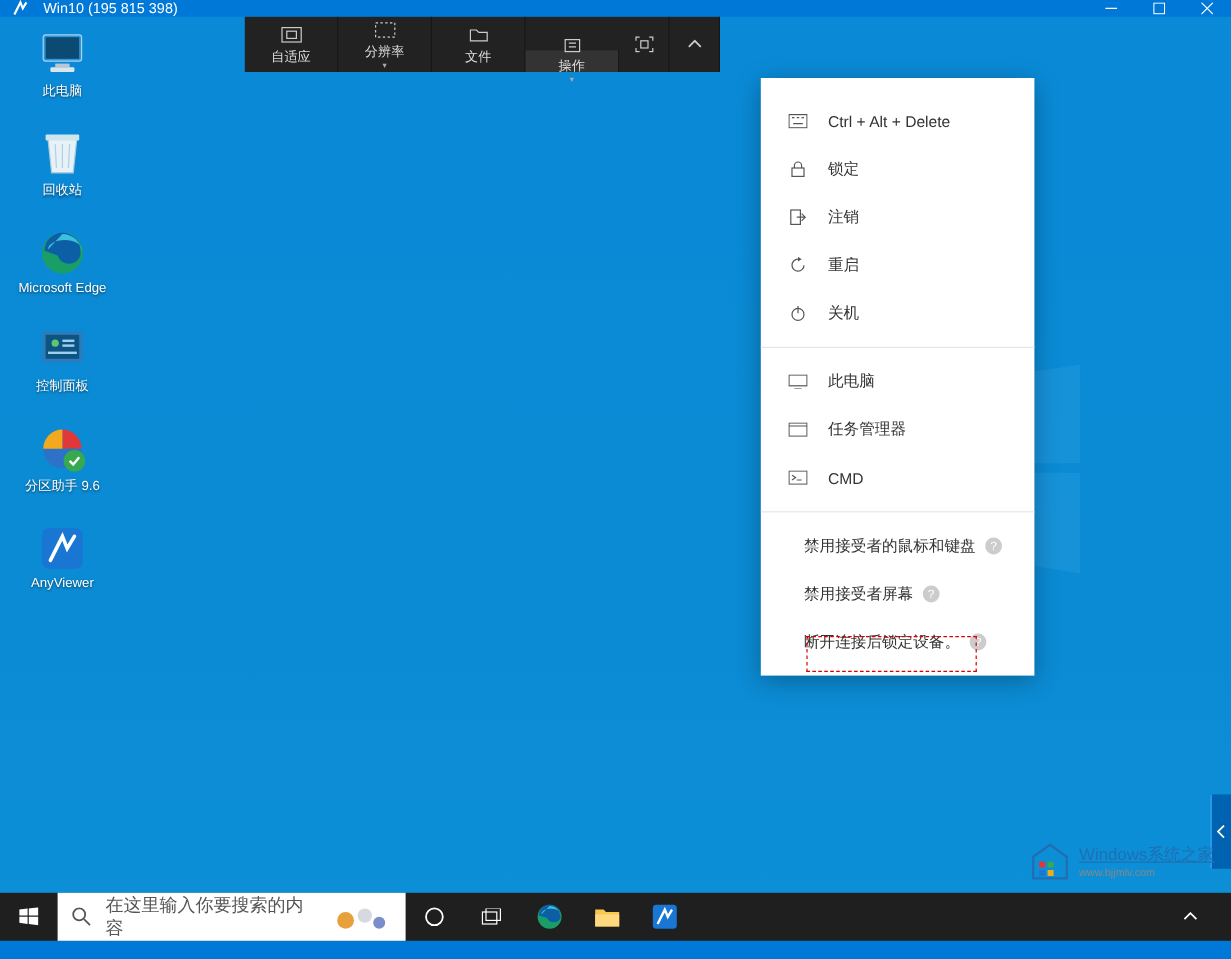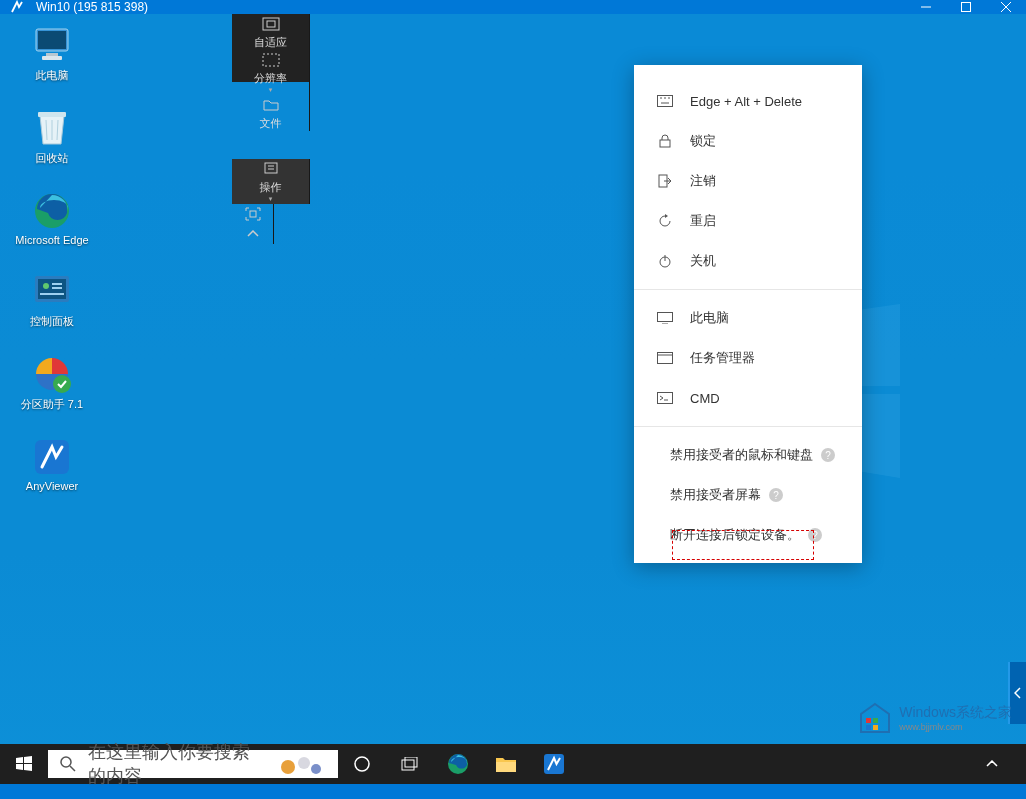--- a/index.html
+++ b/index.html
@@ -7,21 +7,21 @@
 
 .titlebar { height: 14px; background: #0078d7; display: flex; align-items: center; padding-left: 8px; color: #fff; font-size: 12px; }
 .titlebar-logo { width: 18px; height: 18px; margin-right: 10px; display:flex; align-items:center; justify-content:center; }
 .titlebar-controls { margin-left: auto; display: flex; }
 .titlebar-btn { width: 40px; height: 29px; display:flex; align-items:center; justify-content:center; color:#fff; }
 
 .remote { position: relative; width: 1026px; height: 770px; background: linear-gradient(180deg,#0a8ad6 0%,#0a8ad6 20%,#0b8bd4 45%,#0b8bd4 70%,#0d90d8 100%); }
 .win-logo { position:absolute; right:110px; top:280px; opacity:0.25; }
 .win-logo-svg { width:200px; height:200px; }
 
-.toolbar { position:absolute; top:0; left:232px; height:68px; background:#222; display:flex; color:#eee; font-size:11px; z-index:20;flex-direction:column; }
+.toolbar { position:absolute; top:0; left:204px; height:46px; background:#222; display:flex; color:#eee; font-size:11px; z-index:20; }
 .tool-item { width:78px; display:flex; flex-direction:column; align-items:center; justify-content:center; gap:1px; border-right:1px solid #181818; cursor:default; position:relative; }
 .tool-item.narrow { width:42px; }
 .tool-item.active { background:#333;margin-top:28px; }
 .tool-icon { height:20px; display:flex; align-items:center; justify-content:center; color:#ddd; }
 .tool-label { font-size:11px; color:#ddd; }
 .tool-chev { font-size:7px; color:#aaa; position:relative; top:-1px; }
 
 .menu { position:absolute; top:51px; left:634px; width:228px; background:#fff; box-shadow:0 4px 20px rgba(0,0,0,0.3); z-index:30; padding:16px 0 8px 0; }
 .menu-item { height:40px; display:flex; align-items:center; padding:0 22px; font-size:13px; color:#333; gap:16px; }
 .menu-icon { width:18px; display:flex; align-items:center; justify-content:center; color:#555; }
@@ -32,21 +32,21 @@
 
 .desktop-icons { position:absolute; top:10px; left:14px; display:flex; flex-direction:column; gap:24px; }
 .dicon { width:76px; display:flex; flex-direction:column; align-items:center; gap:2px; }
 .dicon-img { width:42px; height:42px; display:flex; align-items:center; justify-content:center; }
 .dicon-label { font-size:11px; color:#fff; text-align:center; text-shadow:0 1px 2px rgba(0,0,0,0.6); }
 
 .side-tab { position:absolute; right:0; top:648px; width:18px; height:62px; background:#0063b1; border-left:2px solid #2499e8; display:flex; align-items:center; justify-content:center; color:#fff; }
 
 .taskbar { position:absolute; bottom:0; left:0; right:0; height:40px; background:#1f1f1f; display:flex; align-items:center; }
 .start-btn { width:48px; height:40px; display:flex; align-items:center; justify-content:center; color:#fff; }
-.search-box { width:290px; height:28px; background:#fff; display:flex; align-items:center; padding:0 12px; gap:12px; color:#666; font-size:18px; }
+.search-box { width:290px; height:40px; background:#fff; display:flex; align-items:center; padding:0 12px; gap:12px; color:#666; font-size:15px; }
 .search-deco { margin-left:auto; display:flex; gap:2px; }
 .task-icon { width:48px; height:40px; display:flex; align-items:center; justify-content:center; color:#fff; }
 .tray { margin-left:auto; display:flex; align-items:center; padding-right:10px; }
 
 .watermark { position:absolute; right:14px; bottom:48px; display:flex; align-items:center; gap:6px; color:#1f6fb2; font-size:14px; }
 .watermark .sub { font-size:9px; color:#888; }
 .wm-icon { width:36px; height:36px; }
 
 svg { display:block; }
 </style>
@@ -152,21 +152,21 @@
     <div class="menu-item">
       <span class="menu-icon">
           <svg width="16" height="12">
             <rect x="0.5" y="0.5" width="15" height="11" stroke="#555" fill="none"></rect>
             <line x1="3" y1="3" x2="5" y2="3" stroke="#555"></line>
             <line x1="7" y1="3" x2="9" y2="3" stroke="#555"></line>
             <line x1="11" y1="3" x2="13" y2="3" stroke="#555"></line>
             <line x1="4" y1="8" x2="12" y2="8" stroke="#555"></line>
           </svg>
         </span>
-      <span>Edge + Alt + Delete</span>
+      <span>Ctrl + Alt + Delete</span>
     </div>
     <div class="menu-item">
       <span class="menu-icon">
           <svg width="14" height="14">
             <rect x="2" y="6" width="10" height="7" stroke="#555" fill="none"></rect>
             <path d="M4 6 L4 4 A3 3 0 0 1 10 4 L10 6" stroke="#555" fill="none"></path>
           </svg>
         </span>
       <span>锁定</span>
     </div>
@@ -294,21 +294,21 @@
       <span class="dicon-img">
           <svg width="40" height="40" viewBox="0 0 40 40">
             <path d="M20 4 A16 16 0 0 1 36 20 L20 20 Z" fill="#e03838"></path>
             <path d="M36 20 A16 16 0 0 1 20 36 L20 20 Z" fill="#2e72c7"></path>
             <path d="M20 36 A16 16 0 0 1 4 20 L20 20 Z" fill="#2e72c7"></path>
             <path d="M4 20 A16 16 0 0 1 20 4 L20 20 Z" fill="#f2a91e"></path>
             <circle cx="30" cy="30" r="9" fill="#37aa4f"></circle>
             <path d="M26 30 L29 33 L34 27" stroke="#fff" stroke-width="2" fill="none"></path>
           </svg>
         </span>
-      <span class="dicon-label">分区助手 7.1</span>
+      <span class="dicon-label">分区助手 9.6</span>
     </div>
     <div class="dicon">
       <span class="dicon-img">
           <svg width="40" height="40" viewBox="0 0 40 40">
             <rect x="3" y="3" width="34" height="34" rx="6" fill="#1976d2"></rect>
             <path d="M10 30 L20 10 L24 20 L30 10" stroke="#fff" stroke-width="3" fill="none" stroke-linecap="round"></path>
           </svg>
         </span>
       <span class="dicon-label">AnyViewer</span>
     </div>
@@ -324,21 +324,21 @@
     <span class="wm-icon">
         <svg width="36" height="36" viewBox="0 0 36 36">
           <path d="M18 4 L32 14 L32 32 L4 32 L4 14 Z" fill="none" stroke="#1f6fb2" stroke-width="2"></path>
           <rect x="9" y="18" width="5" height="5" fill="#e03838"></rect>
           <rect x="16" y="18" width="5" height="5" fill="#37aa4f"></rect>
           <rect x="9" y="25" width="5" height="5" fill="#1976d2"></rect>
           <rect x="16" y="25" width="5" height="5" fill="#f2a91e"></rect>
         </svg>
       </span>
     <div>
-      <div style="font-weight:500;">Windows系统之家</div>
+      <div style="font-weight:500;text-decoration:underline;">Windows系统之家</div>
       <div class="sub">www.bjjmlv.com</div>
     </div>
   </div>
 
   <div class="taskbar">
     <div class="start-btn">
       <svg width="16" height="16" viewBox="0 0 16 16">
           <g fill="#fff">
             <polygon points="0,2 7,1 7,7 0,7"></polygon>
             <polygon points="8,1 16,0 16,7 8,7"></polygon>

